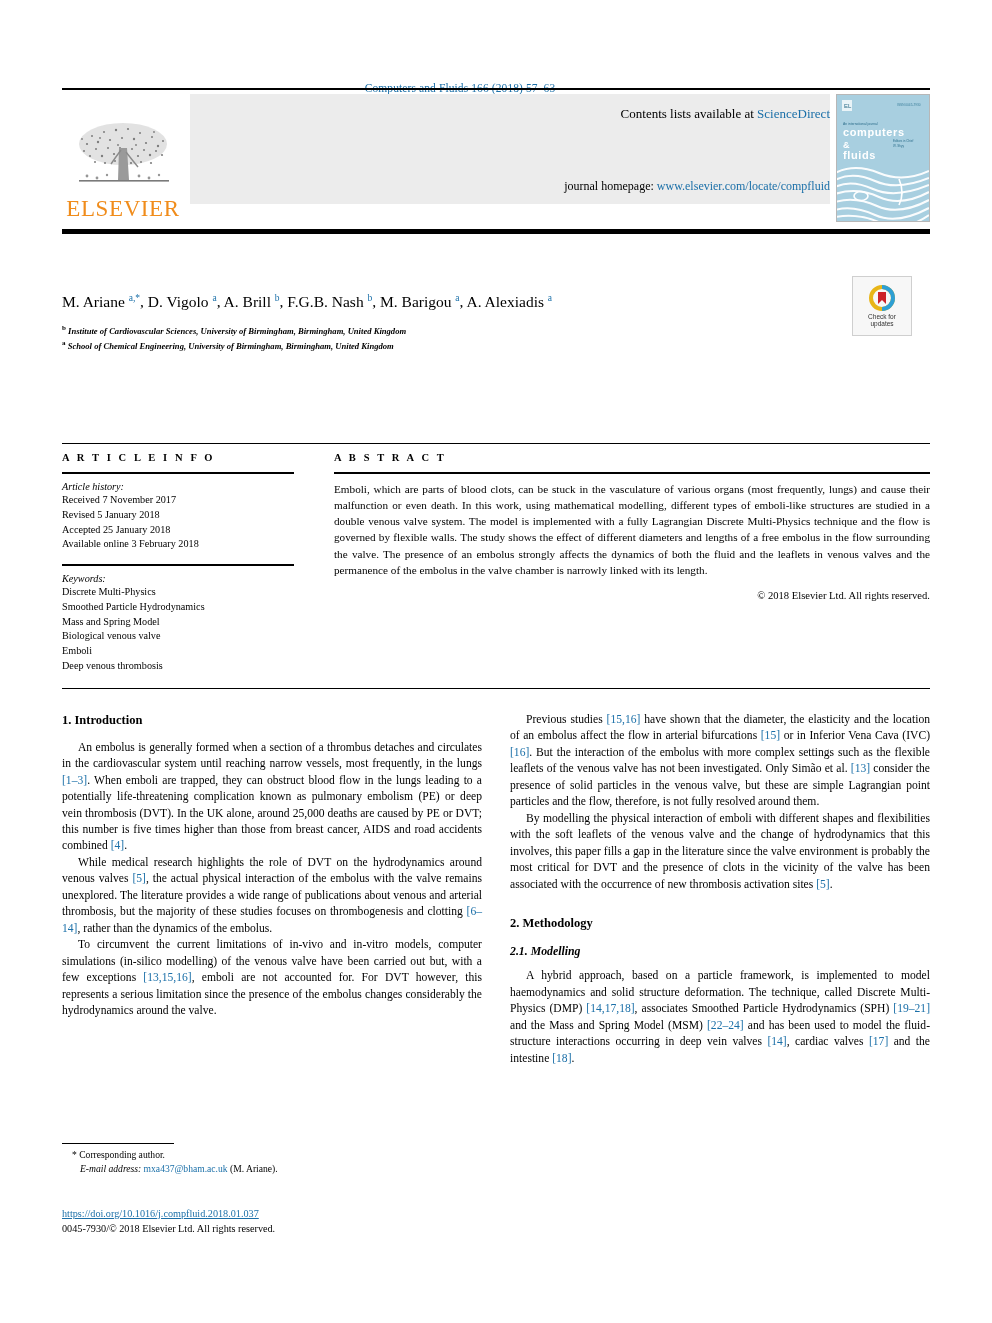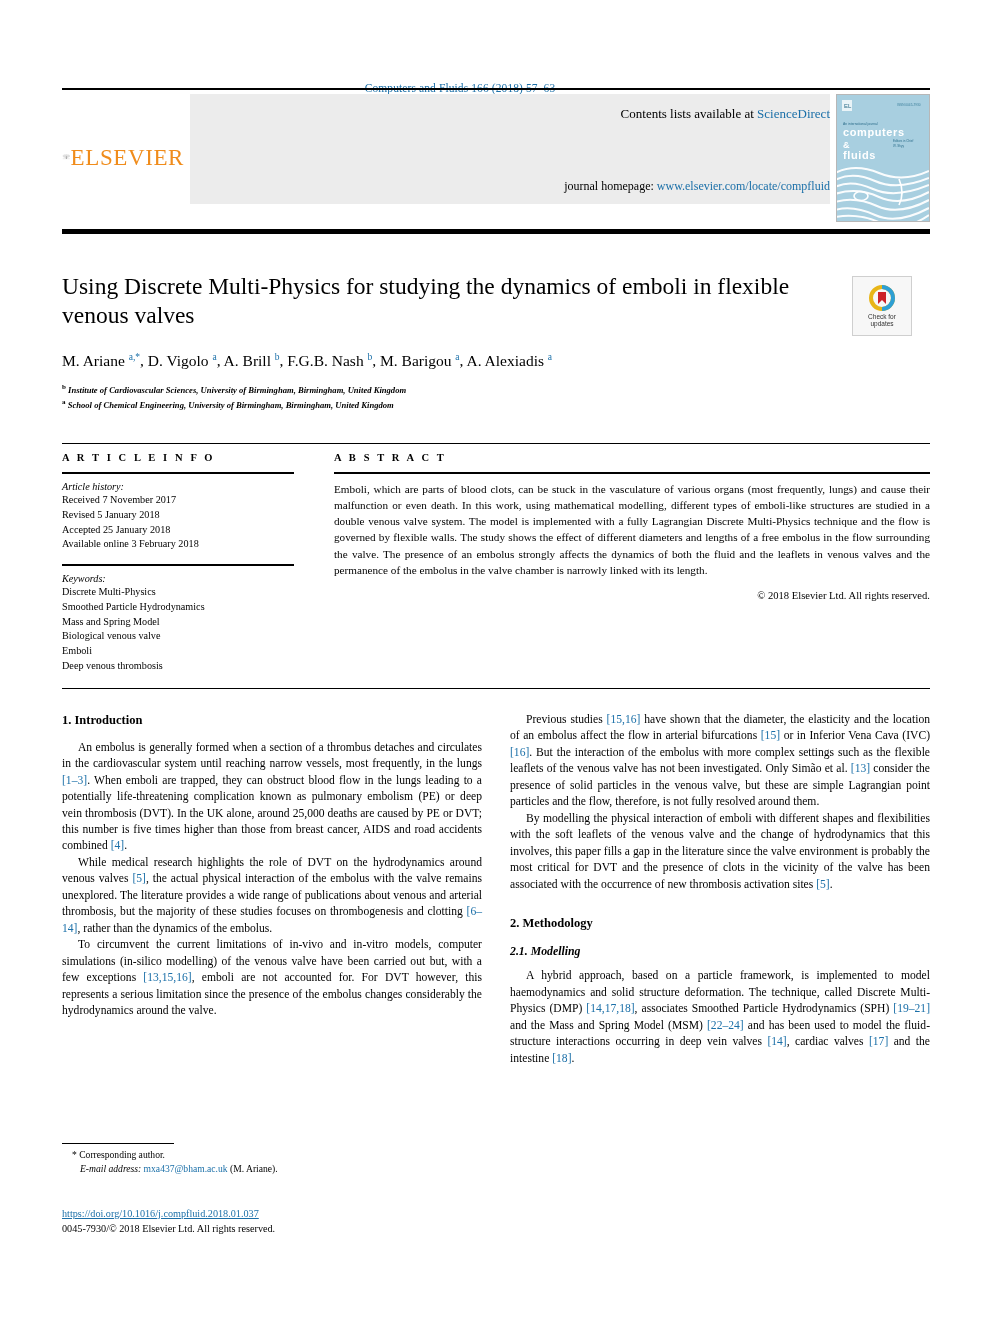--- a/index.html
+++ b/index.html
@@ -39,21 +39,21 @@
     width: 868px;
     border-top: 2.5px solid #000;
     padding-top: 4px;
     display: flex;
     align-items: stretch;
   }
   .elsevier-logo {
     width: 122px;
     flex: 0 0 122px;
     display: flex;
-    flex-direction: row;
+    flex-direction: column;
     align-items: center;
     justify-content: flex-end;
     padding-bottom: 2px;
   }
   .tree-svg { display:block; }
   .elsevier-word {
     font-family: "Liberation Serif", serif;
     font-size: 23px;
     letter-spacing: 0.6px;
     color: #f08c1b;
@@ -386,21 +386,20 @@
         </g>
         <ellipse cx="24" cy="101" rx="7" ry="4.5" fill="none" stroke="#ffffff" stroke-width="1.6"></ellipse>
         <path d="M62 84 q6 14 0 26" fill="none" stroke="#ffffff" stroke-width="1.6"></path>
       </svg>
     </div>
   </div>
 
   <div class="thickrule"></div>
 
   <div class="title-block">
-    <h1 class="paper-title">Using Discrete Multi-Physics for studying the dynamics of emboli in flexible venous valves</h1>
 
     <div class="crossmark">
       <svg width="26" height="26" viewBox="0 0 26 26">
         <circle cx="13" cy="13" r="11" fill="none" stroke="#e8b517" stroke-width="4"></circle>
         <path d="M13 2 A11 11 0 0 1 13 24" fill="none" stroke="#2e9fd4" stroke-width="4"></path>
         <path d="M9 7 h8 v12 l-4 -4 l-4 4 z" fill="#cc2229"></path>
       </svg>
       <div class="cm-label">
         <span>Check for</span><br>
         <span>updates</span>

